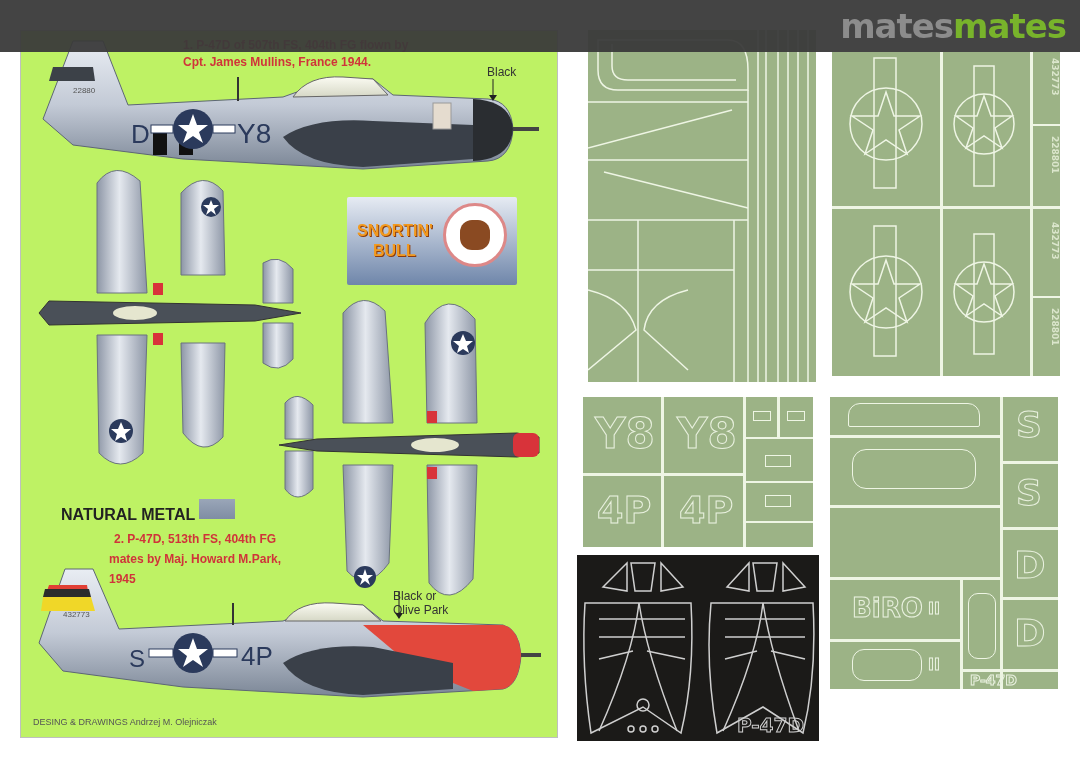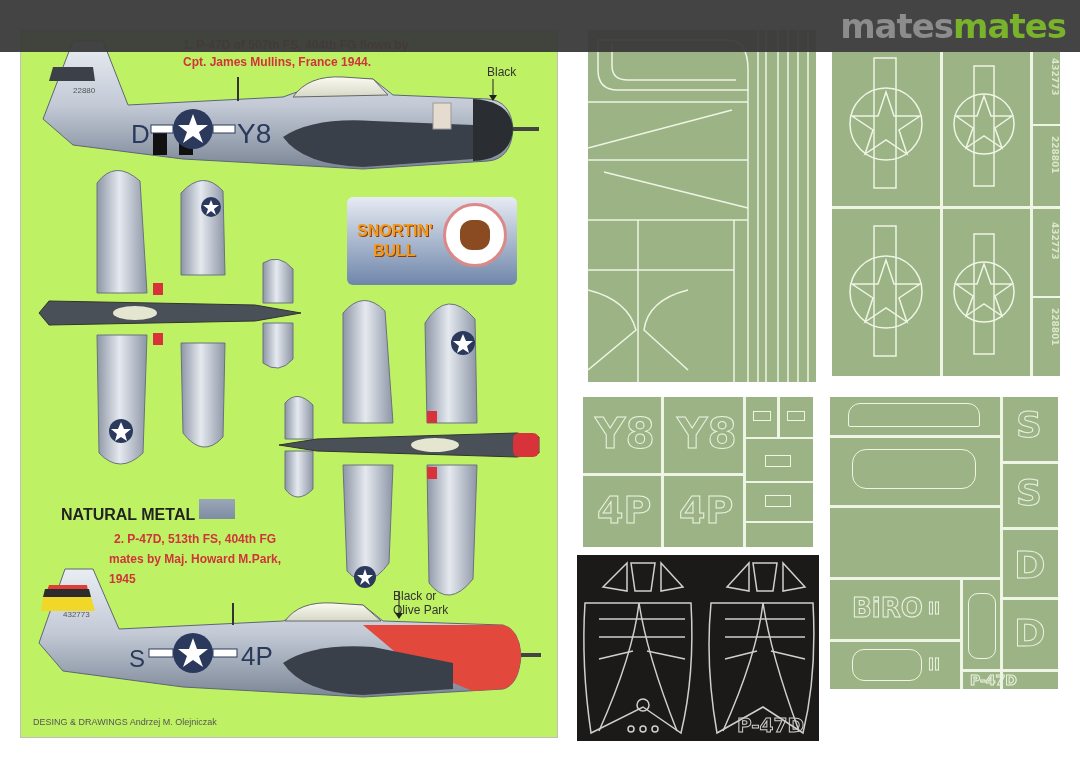--- a/index.html
+++ b/index.html
@@ -94,21 +94,21 @@
     <path d="M4 150 L14 138 L220 142 L266 150 L220 158 L14 162 Z" fill="#4a5058" stroke="#333"></path>
     <ellipse cx="100" cy="150" rx="22" ry="7" fill="#e5e6cf"></ellipse>
     <rect x="118" y="120" width="10" height="12" fill="#d8333a"></rect>
     <rect x="118" y="170" width="10" height="12" fill="#d8333a"></rect>
     <circle cx="86" cy="268" r="12" fill="#2b3a5c"></circle>
       <polygon points="86,259 89,266 96,266 90,271 92,278 86,274 80,278 82,271 76,266 83,266" fill="#fff"></polygon>
     <circle cx="176" cy="44" r="10" fill="#2b3a5c"></circle>
       <polygon points="176,37 178,42 184,42 179,46 181,52 176,48 171,52 173,46 168,42 174,42" fill="#fff"></polygon>
   </svg>
 
-  <div class="emblem" style="left:326px; top:166px;border-radius:6px;">
+  <div class="emblem" style="left:326px; top:166px;">
     <div class="emblem-text">
       <div>SNORTIN'</div>
       <div style="padding-left:16px;">BULL</div>
     </div>
     <div class="emblem-circle">
       <div style="position:absolute; left:14px; top:14px; width:30px; height:30px; border-radius:40%; background:#8a4a22;"></div>
     </div>
   </div>
 
   <svg class="plane" style="left:256px; top:262px;" width="280" height="310" viewBox="0 0 280 310">

